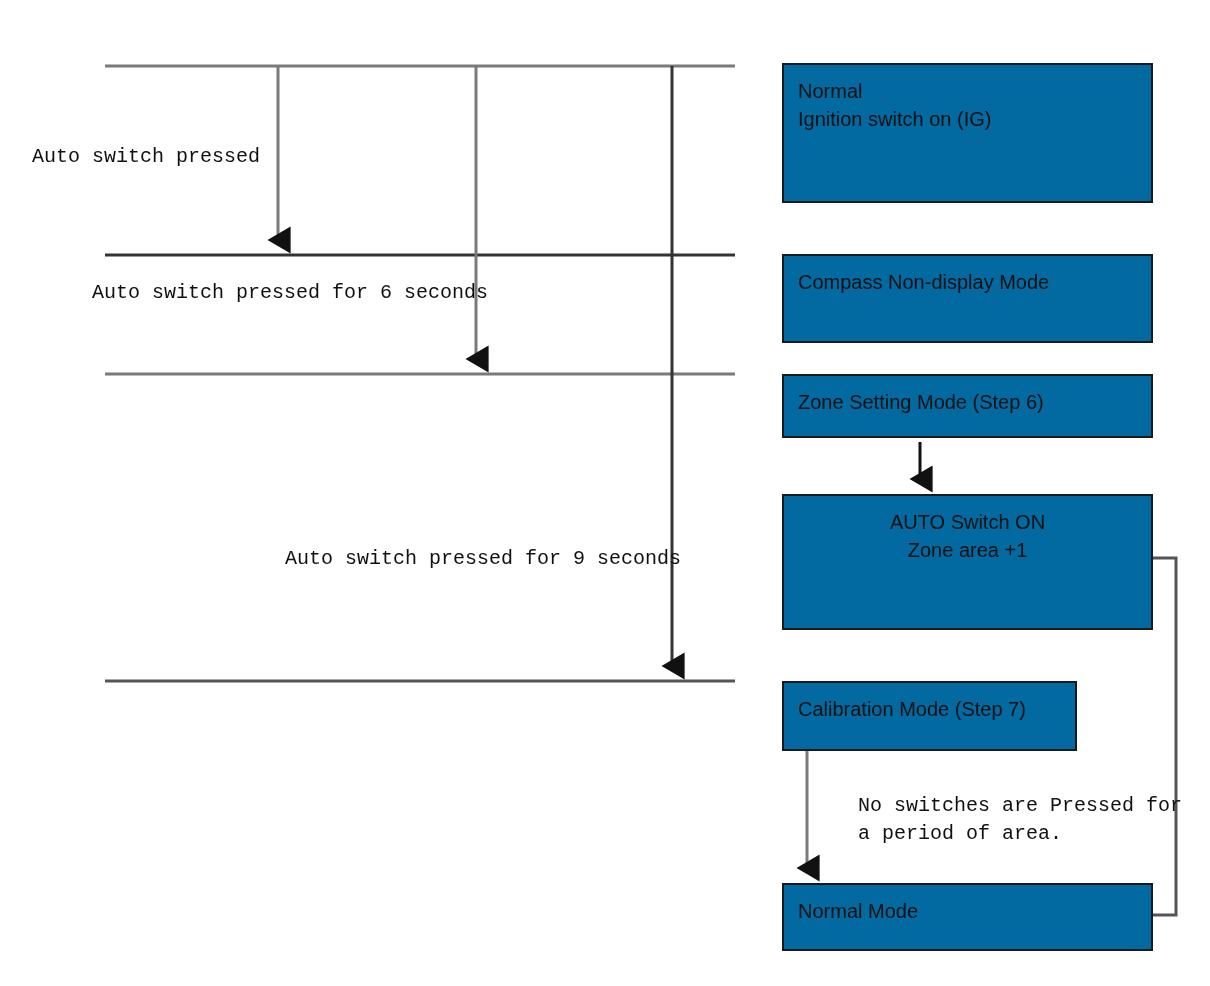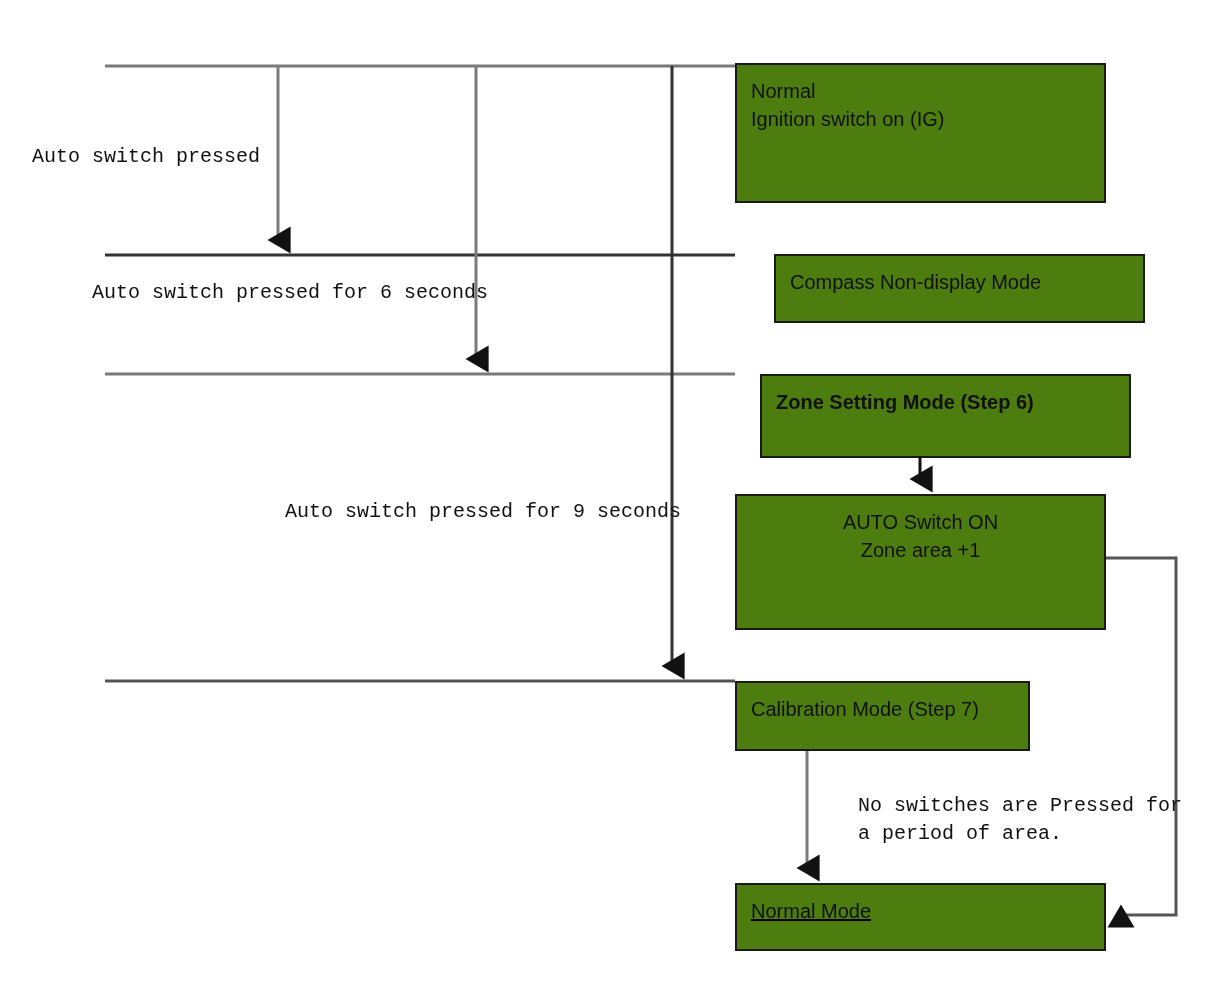--- a/index.html
+++ b/index.html
@@ -21,23 +21,24 @@
   #diagram-svg {
     position: absolute;
     left: 0;
     top: 0;
     width: 1210px;
     height: 986px;
   }
   .node-box {
     position: absolute;
     box-sizing: border-box;
-    background: #4d7c0f;
+    background: #0369a1;
     border: 2px solid #1a1a1a;
     padding: 12px 14px 10px 14px;
+    margin-left: 47px;
   }
   .node-label {
     font-family: "Liberation Sans", sans-serif;
     font-size: 20px;
     line-height: 28px;
     color: #111111;
     white-space: pre-line;
   }
   .edge-label {
     position: absolute;
@@ -77,43 +78,43 @@
     <line x1="807" y1="751" x2="807" y2="868" stroke="#7a7a7a" stroke-width="3" marker-end="url(#arrow-dark)"></line>
 
     <path d="M 1106 558 L 1176 558 L 1176 915 L 1121 915" fill="none" stroke="#555555" stroke-width="3" marker-end="url(#arrow-dark)"></path>
   </svg>
 
   <div class="node-box" style="left:735px; top:63px; width:371px; height:140px;">
     <div class="node-label">Normal
 Ignition switch on (IG)</div>
   </div>
 
-  <div class="node-box" style="left:774px; top:254px; width:371px; height:69px;">
+  <div class="node-box" style="left:735px; top:254px; width:371px; height:89px;">
     <div class="node-label">Compass Non-display Mode</div>
   </div>
 
-  <div class="node-box" style="left:760px; top:374px; width:371px; height:84px;font-weight:bold;">
+  <div class="node-box" style="left:735px; top:374px; width:371px; height:64px;">
     <div class="node-label">Zone Setting Mode (Step 6)</div>
   </div>
 
   <div class="node-box" style="left:735px; top:494px; width:371px; height:136px;text-align:center;">
     <div class="node-label">AUTO Switch ON
 Zone area +1</div>
   </div>
 
   <div class="node-box" style="left:735px; top:681px; width:295px; height:70px;">
     <div class="node-label">Calibration Mode (Step 7)</div>
   </div>
 
-  <div class="node-box" style="left:735px; top:883px; width:371px; height:68px;text-decoration:underline;">
+  <div class="node-box" style="left:735px; top:883px; width:371px; height:68px;">
     <div class="node-label">Normal Mode</div>
   </div>
 
   <div class="edge-label" style="left:32px; top:143px;">Auto switch pressed</div>
 
   <div class="edge-label" style="left:92px; top:279px;">Auto switch pressed for 6 seconds</div>
 
-  <div class="edge-label" style="left:285px; top:498px;">Auto switch pressed for 9 seconds</div>
+  <div class="edge-label" style="left:285px; top:545px;">Auto switch pressed for 9 seconds</div>
 
   <div class="edge-label" style="left:858px; top:792px;">No switches are Pressed for
 a period of area.</div>
 
 </div>
 
 </body></html>

